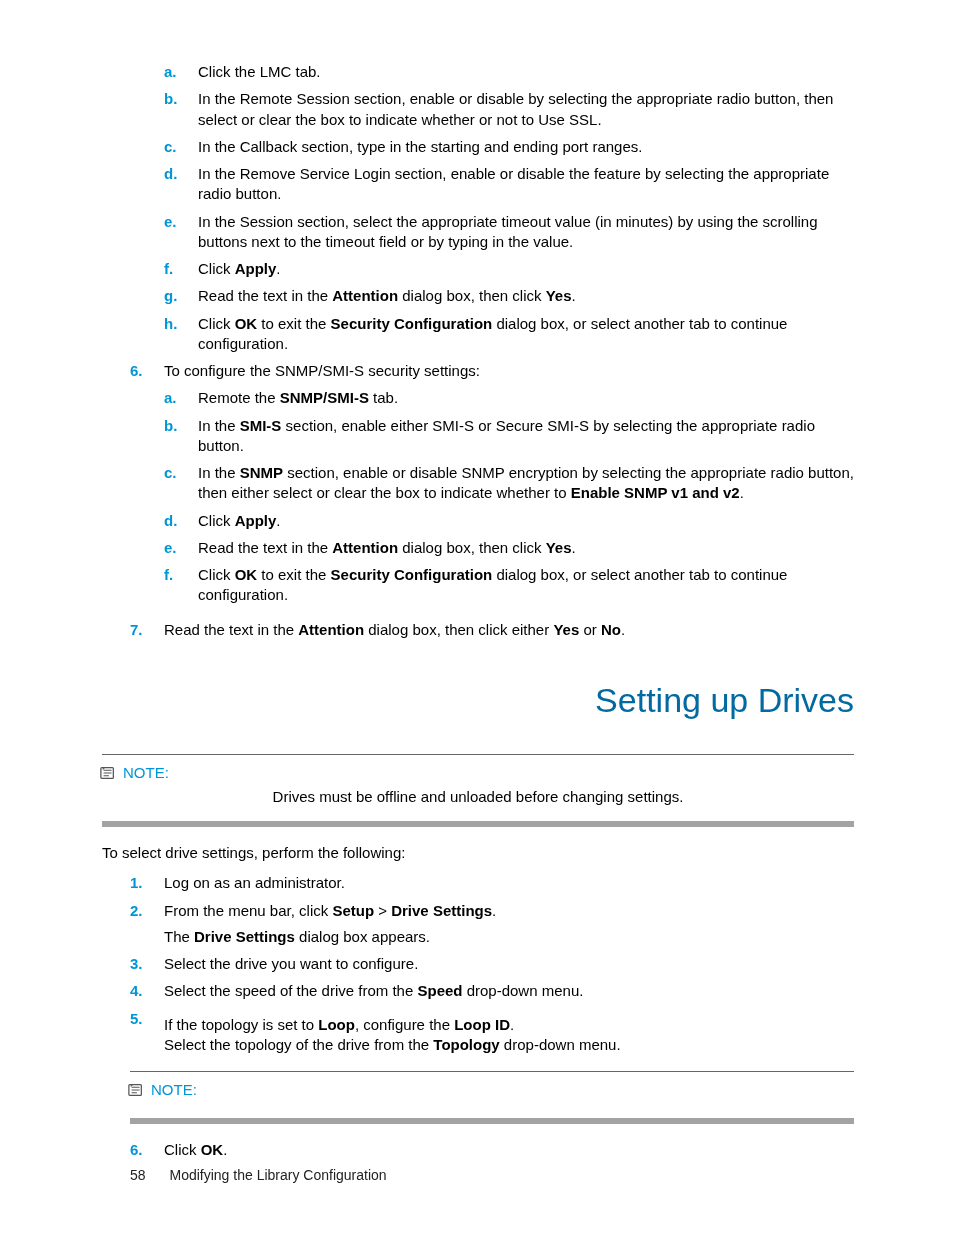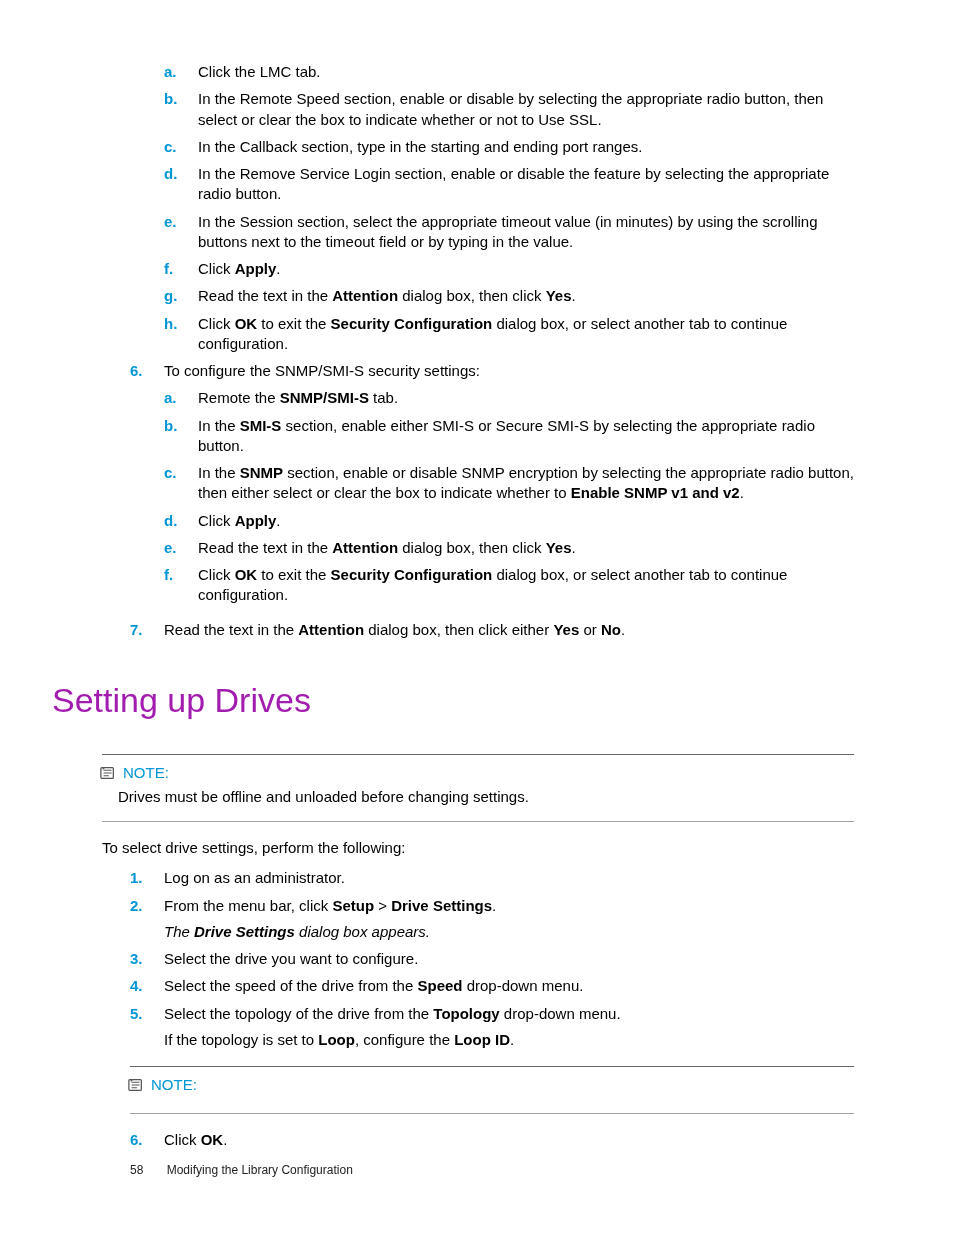--- a/index.html
+++ b/index.html
@@ -43,73 +43,75 @@
     margin-left: 34px;
     margin-top: 4px;
   }
   .content {
     flex: 1;
   }
   b { font-weight: bold; }
   h1 {
     font-family: Arial, Helvetica, sans-serif;
     font-weight: normal;
-    color: #a21caf;
+    color: #0369a1;
     font-size: 34px;
     margin: 38px 0 30px -78px;
+    text-align: right;
   }
   .notebox {
     margin: 16px 0 16px 0;
     border-top: 1px solid #666;
-    border-bottom: 1px solid #a3a3a3;
+    border-bottom: 6px solid #a3a3a3;
     padding: 8px 0 14px 0;
     margin-left: -28px;
   }
   .notehead {
     color: #0096D6;
     font-size: 15px;
     display: flex;
     align-items: center;
     gap: 6px;
     margin-bottom: 4px;
     margin-left: -3px;
   }
   .noteicon {
     width: 18px;
     height: 16px;
     display: inline-block;
   }
   .notebody {
-    margin-left: 16px;
+    margin-left: 0;
+    text-align: center;
   }
   .para {
     margin: 12px 0 10px 0;
   }
   .footer {
     position: absolute;
-    bottom: 57px;
+    bottom: 50px;
     left: 130px;
-    font-size: 12px;
+    font-size: 14px;
     color: #222;
   }
   .footer .pagenum {
     margin-right: 20px;
   }
 </style>
 </head>
 <body>
 
 <ol class="sublist level2">
   <li>
     <span class="marker">a.</span>
     <span class="content">Click the LMC tab.</span>
   </li>
   <li>
     <span class="marker">b.</span>
-    <span class="content">In the Remote Speed section, enable or disable by selecting the appropriate radio button, then select or clear the box to indicate whether or not to Use SSL.</span>
+    <span class="content">In the Remote Session section, enable or disable by selecting the appropriate radio button, then select or clear the box to indicate whether or not to Use SSL.</span>
   </li>
   <li>
     <span class="marker">c.</span>
     <span class="content">In the Callback section, type in the starting and ending port ranges.</span>
   </li>
   <li>
     <span class="marker">d.</span>
     <span class="content">In the Remove Service Login section, enable or disable the feature by selecting the appropriate radio button.</span>
   </li>
   <li>
@@ -188,36 +190,36 @@
 
 <ol class="numlist level1">
   <li>
     <span class="marker">1.</span>
     <span class="content">Log on as an administrator.</span>
   </li>
   <li>
     <span class="marker">2.</span>
     <div class="content">
       <div><span>From the menu bar, click </span><b>Setup</b><span> &gt; </span><b>Drive Settings</b><span>.</span></div>
-      <div style="margin-top:6px;font-style:italic;"><span>The </span><b>Drive Settings</b><span> dialog box appears.</span></div>
+      <div style="margin-top:6px;"><span>The </span><b>Drive Settings</b><span> dialog box appears.</span></div>
     </div>
   </li>
   <li>
     <span class="marker">3.</span>
     <span class="content">Select the drive you want to configure.</span>
   </li>
   <li>
     <span class="marker">4.</span>
     <span class="content"><span>Select the speed of the drive from the </span><b>Speed</b><span> drop-down menu.</span></span>
   </li>
   <li>
     <span class="marker">5.</span>
     <div class="content">
+      <div style="margin-top:6px;"><span>If the topology is set to </span><b>Loop</b><span>, configure the </span><b>Loop ID</b><span>.</span></div>
       <div><span>Select the topology of the drive from the </span><b>Topology</b><span> drop-down menu.</span></div>
-      <div style="margin-top:6px;"><span>If the topology is set to </span><b>Loop</b><span>, configure the </span><b>Loop ID</b><span>.</span></div>
     </div>
   </li>
 </ol>
 
 <div class="notebox" style="margin-left:0;">
   <div class="notehead">
     <span class="noteicon">
       <svg viewBox="0 0 20 18" width="18" height="16">
           <rect x="2" y="3" width="14" height="12" rx="1" fill="none" stroke="#555" stroke-width="1.4"></rect>
           <path d="M4 5 L6 3 M5 6h9 M5 9h9 M5 12h6" stroke="#555" stroke-width="1.2" fill="none"></path>

